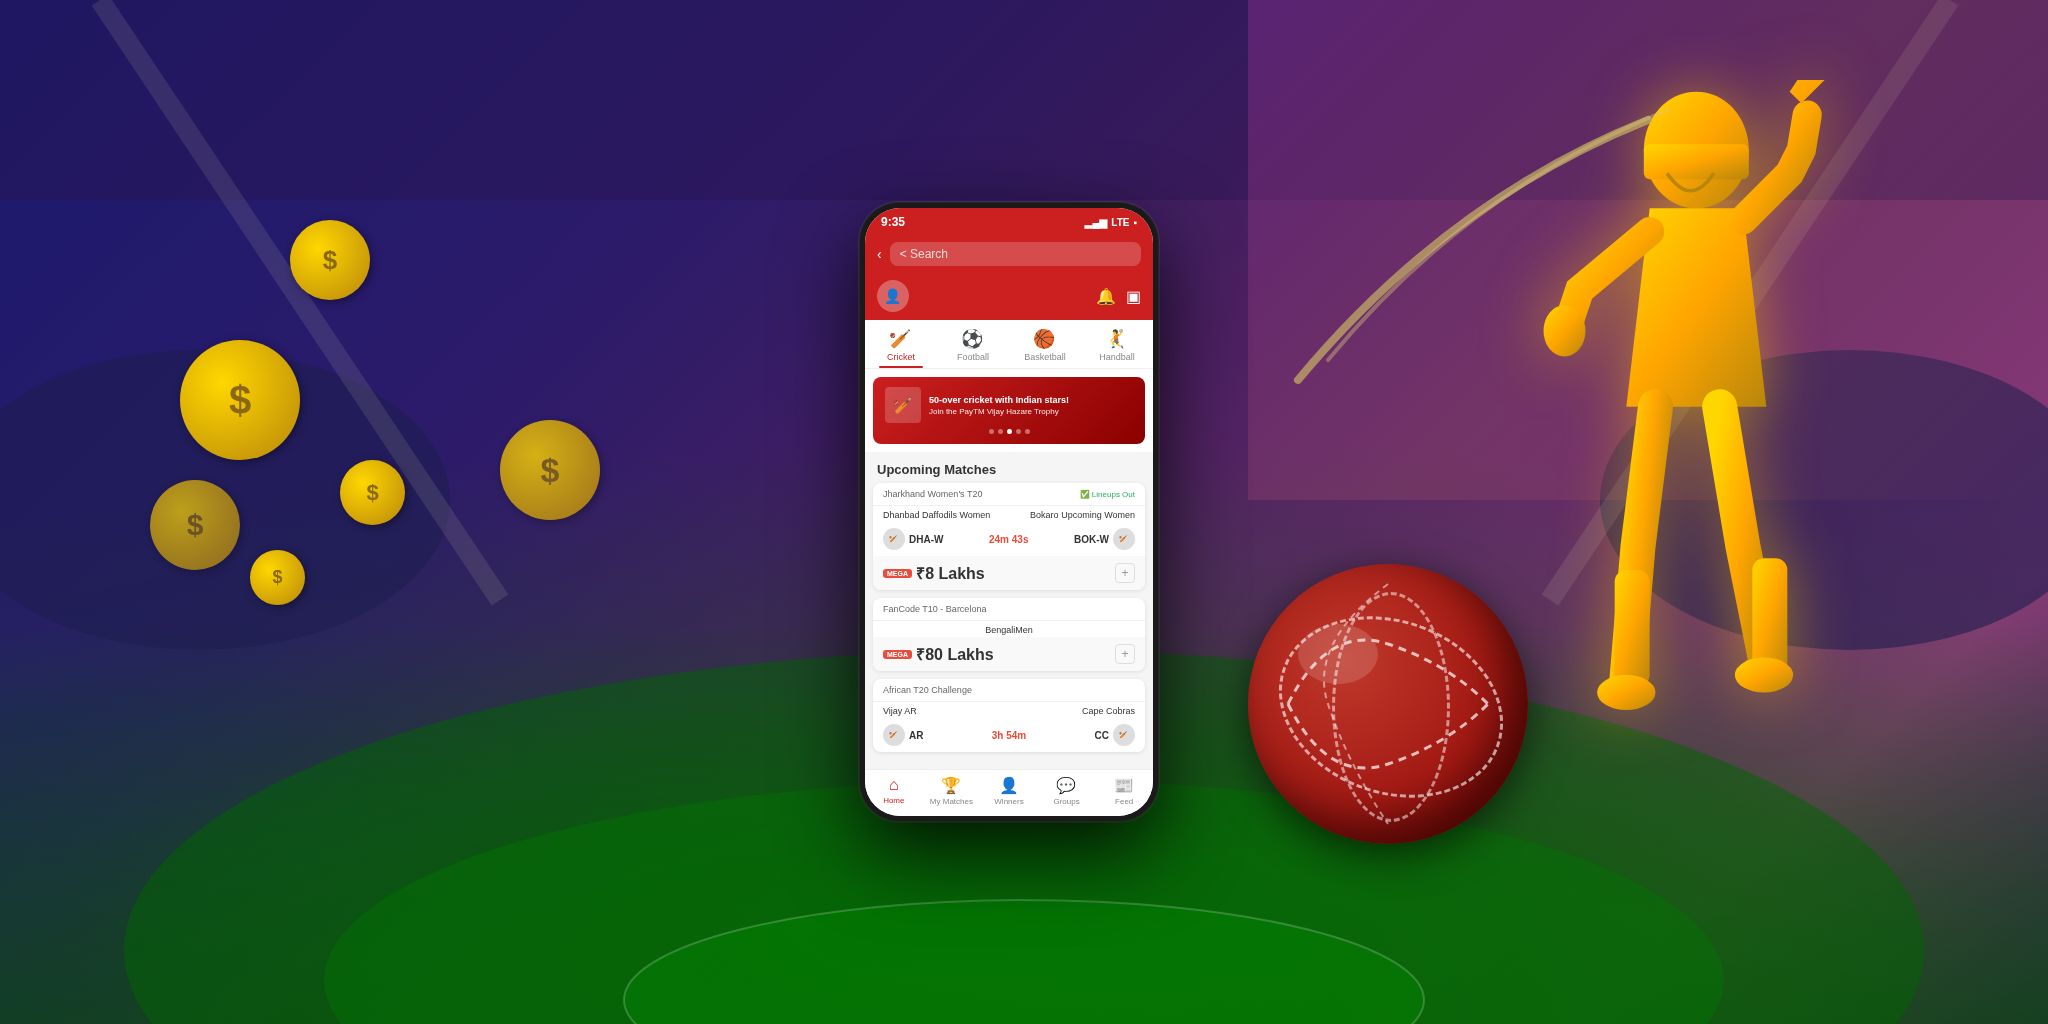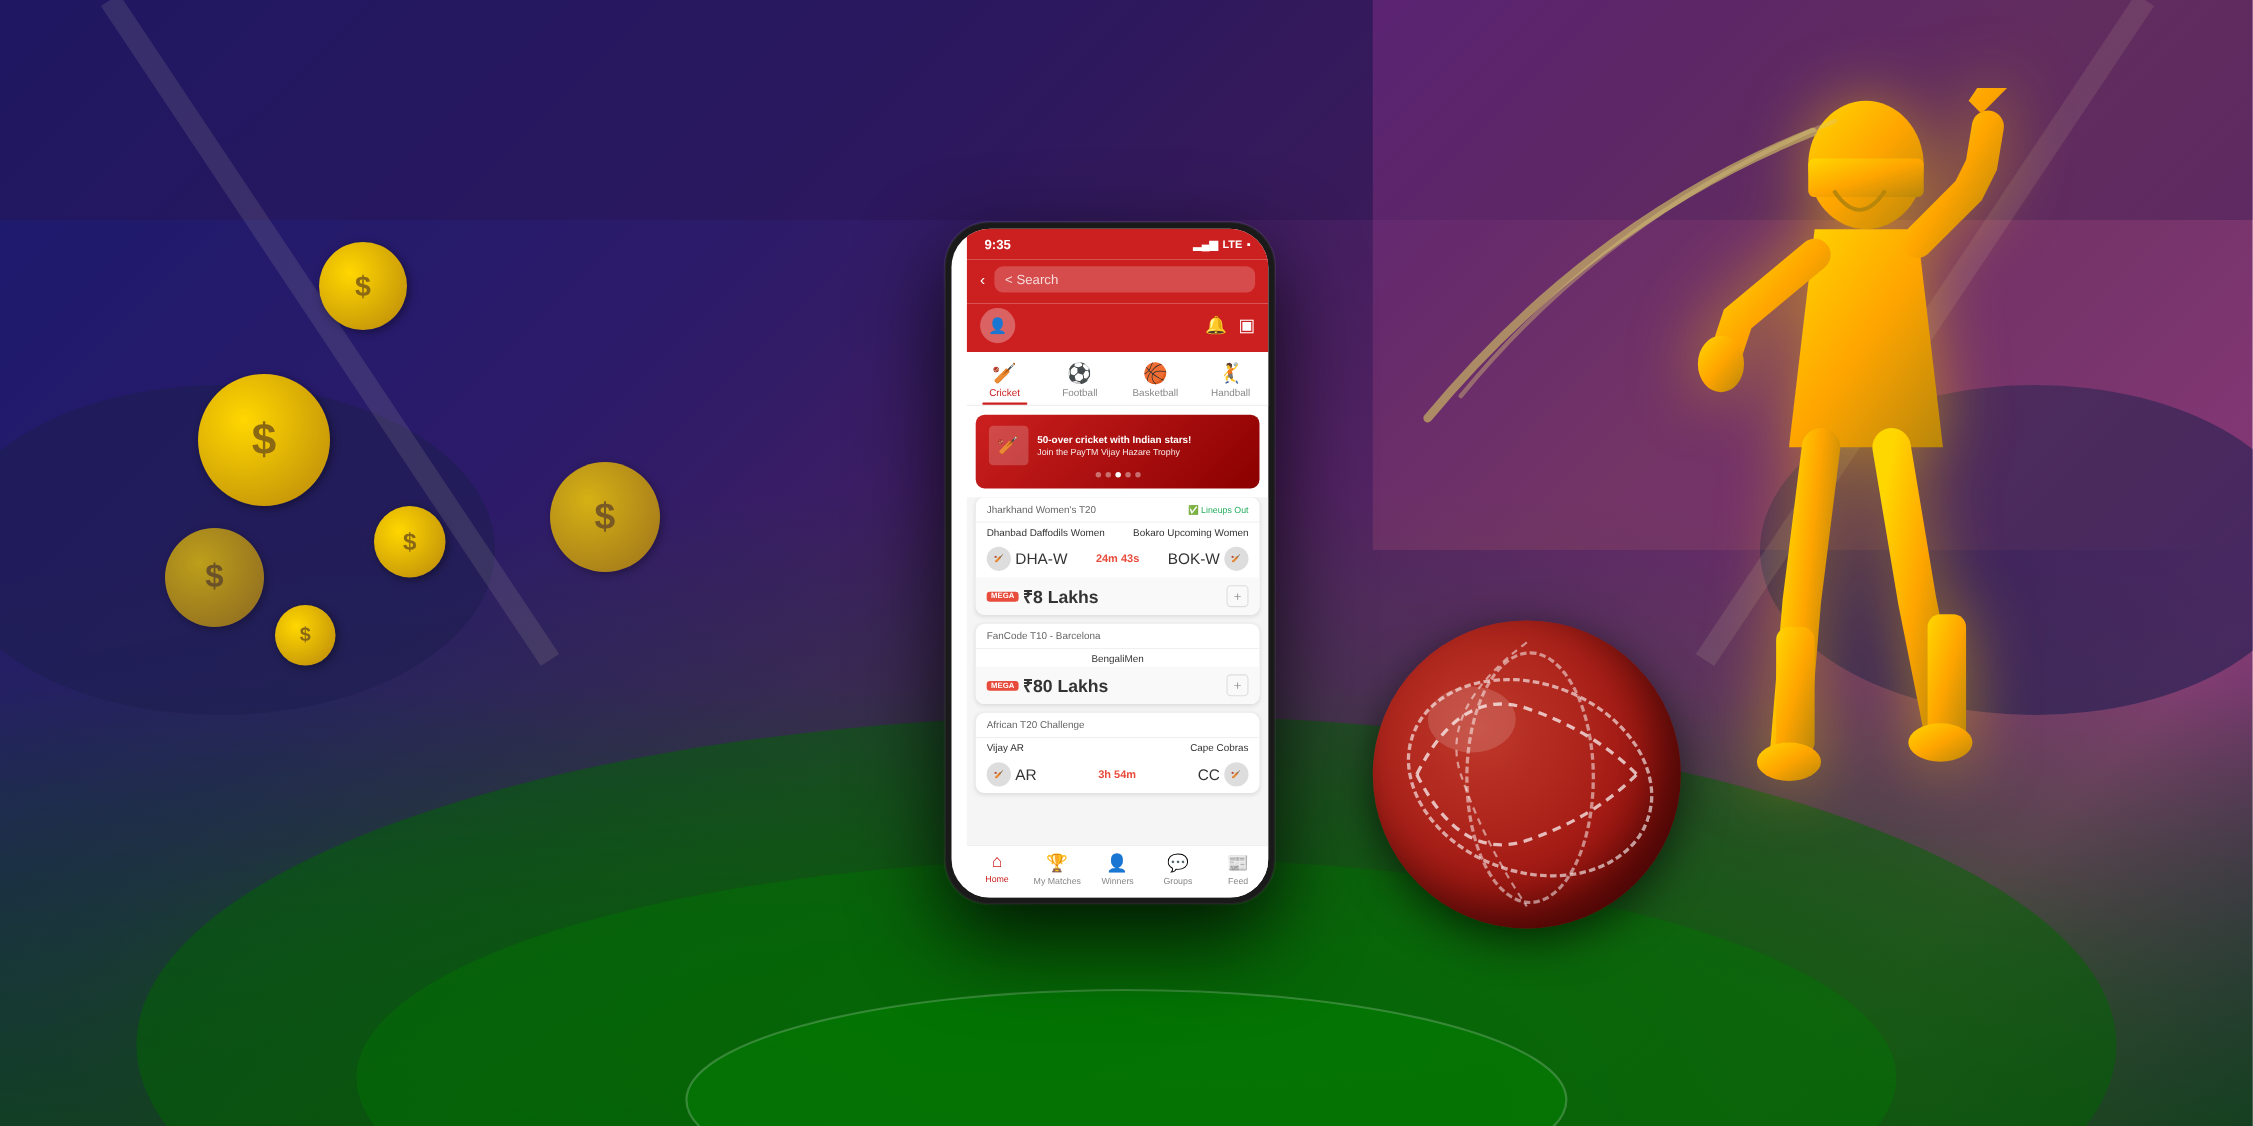--- a/index.html
+++ b/index.html
@@ -338,22 +338,22 @@
       border-radius: 50%;
       background: #ddd;
       display: flex;
       align-items: center;
       justify-content: center;
       font-size: 7px;
       font-weight: 700;
     }
 
     .team-abbr {
-      font-size: 14px;
-      font-weight: 400;
+      font-size: 10px;
+      font-weight: 700;
       color: #333;
     }
 
     .match-timer {
       font-size: 10px;
       color: #e74c3c;
       font-weight: 700;
     }
 
     .match-footer {
@@ -417,21 +417,20 @@
       gap: 2px;
     }
 
     .nav-item.active { color: #cc1f1f; }
     .nav-icon { font-size: 16px; }
 
     .phone-content {
       display: flex;
       flex-direction: column;
       height: 100%;
-      margin-left: 14px;
     }
 
     
     .bat-swing-svg {
       position: absolute;
       top: 100px;
       right: 300px;
       z-index: 8;
       pointer-events: none;
     }
@@ -582,20 +581,21 @@
             <div class="dot"></div>
             <div class="dot"></div>
             <div class="dot active"></div>
             <div class="dot"></div>
             <div class="dot"></div>
           </div>
         </div>
 
         <div style="flex:1;overflow-y:auto;background:#f5f5f5">
 
+          <div class="section-title">Upcoming Matches</div>
 
           <div class="match-card">
             <div class="match-header">
               <span class="match-league">Jharkhand Women's T20</span>
               <span class="lineups-badge">
                 <span>✅</span>
                 <span>Lineups Out</span>
               </span>
             </div>
             <div style="display:flex;justify-content:space-between;padding:4px 10px 2px">

